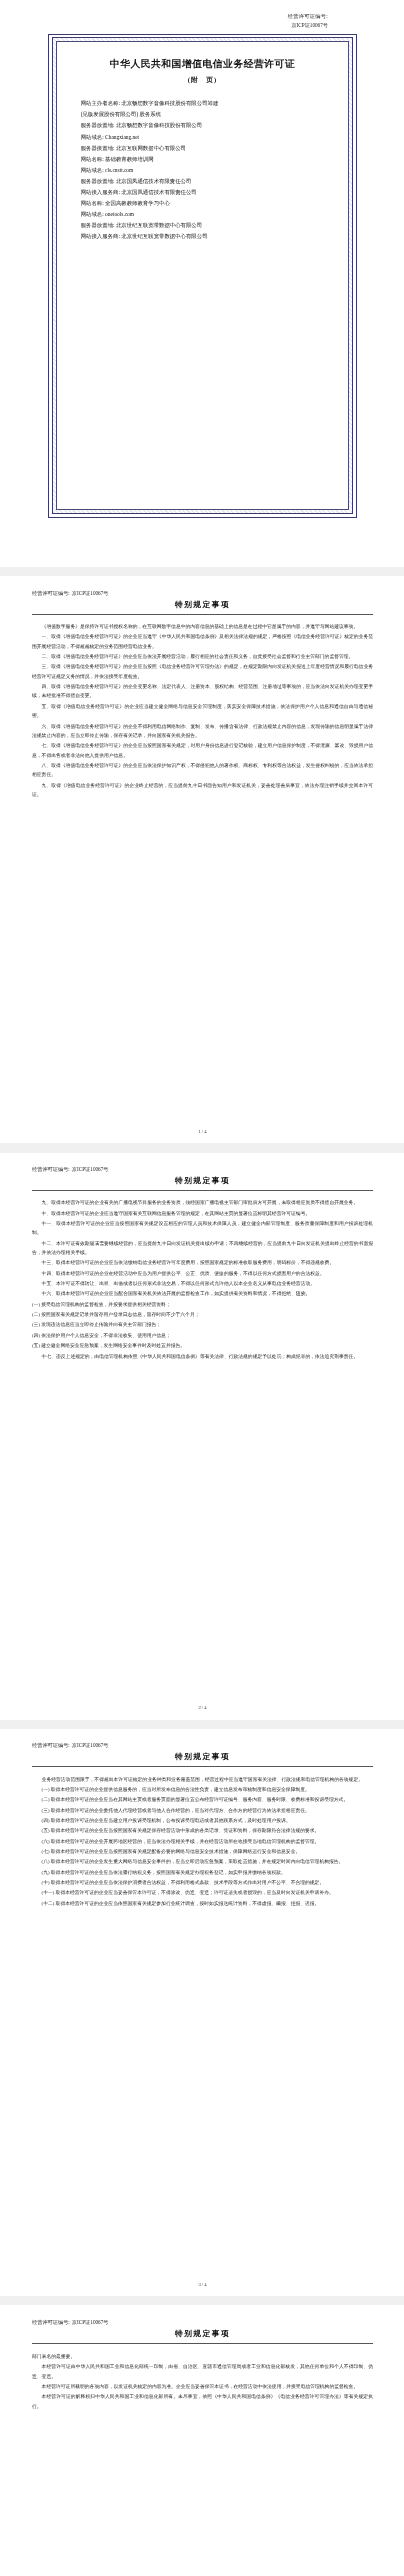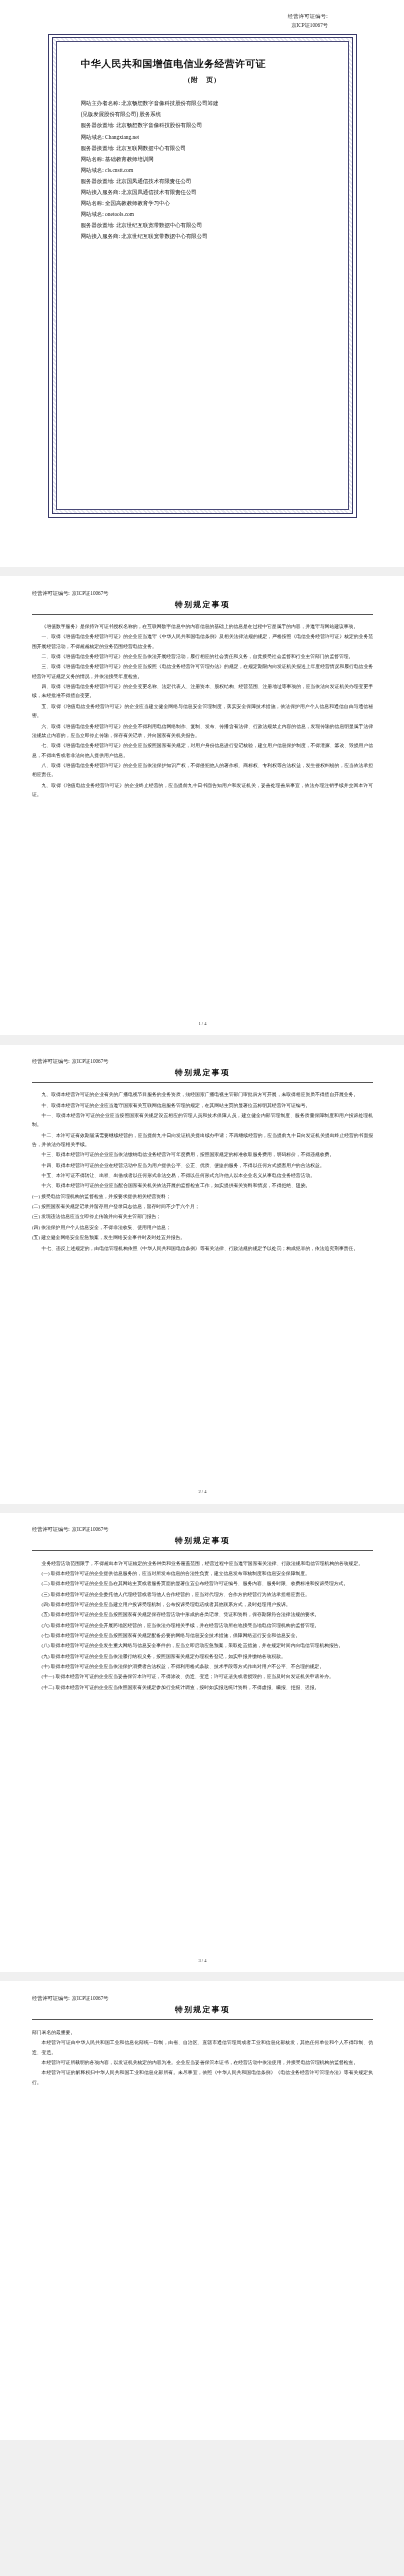--- a/index.html
+++ b/index.html
@@ -53,20 +53,21 @@
       repeating-linear-gradient(45deg, #e9e9f2 0 1.5px, #ffffff 1.5px 3.1px);
   }
   .cert-frame-inner2 {
     width: 100%; height: 100%;
     box-sizing: border-box;
     border: 0.5px solid #4a4a78;
     background: #ffffff;
     padding: 12.4px 24px;
   }
   .cert-title {
+    text-align: center;
     font-size: 9.8px;
     font-weight: bold;
     letter-spacing: 0.5px;
     color: #111;
     margin-top: 3.1px;
     font-family: "Liberation Serif", serif;
   }
   .cert-subtitle {
     text-align: center;
     font-size: 6.7px;
@@ -79,21 +80,21 @@
     margin-top: 13.4px;
     font-size: 5.4px;
     color: #111;
     line-height: 2.05;
   }
   .cert-row { white-space: nowrap; }
   .cert-row .k { display: inline; }
   .cert-row .v { display: inline; }
 
   
-  .ptext { height: 459px; padding: 13.4px 32px 20.6px 32px; }
+  .ptext { height: 567px; padding: 13.4px 32px 20.6px 32px; }
   .ptext-head {
     display: flex;
     align-items: baseline;
     font-size: 5.2px;
     color: #222;
   }
   .ptext-head .lbl { white-space: nowrap; }
   .ptext-head .num { margin-left: 2.1px; white-space: nowrap; }
   .ptext-title {
     text-align: center;

